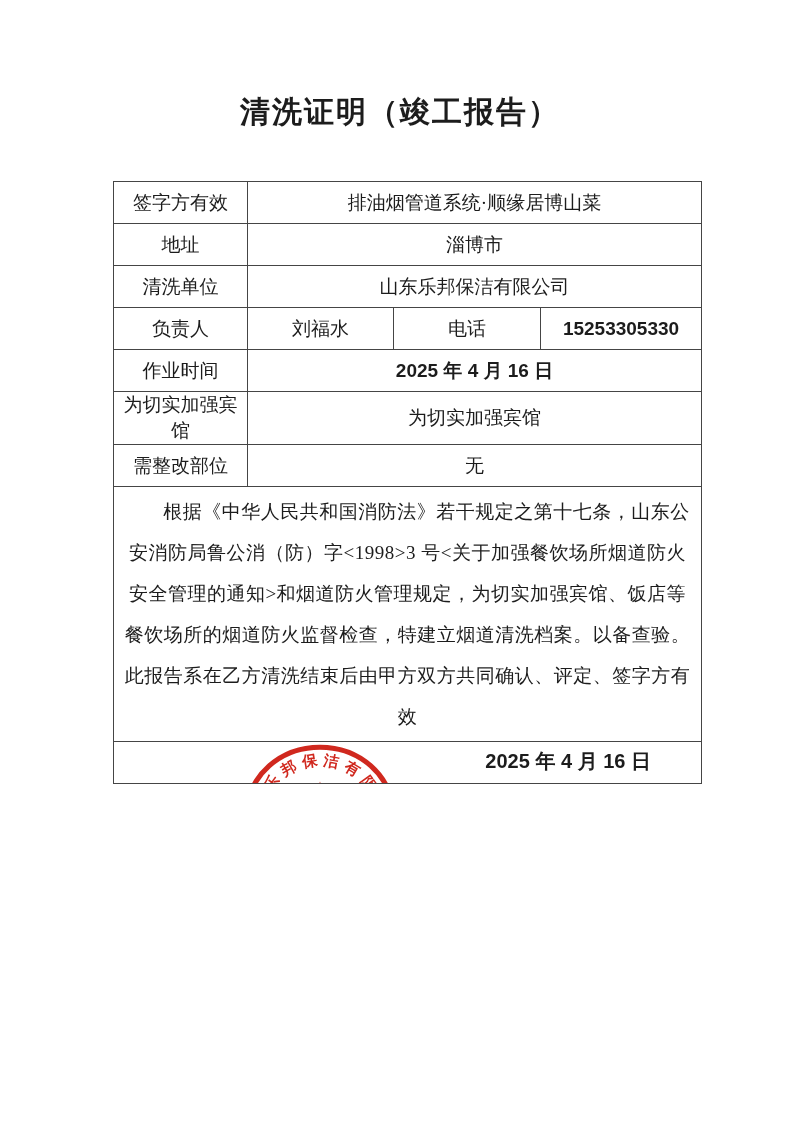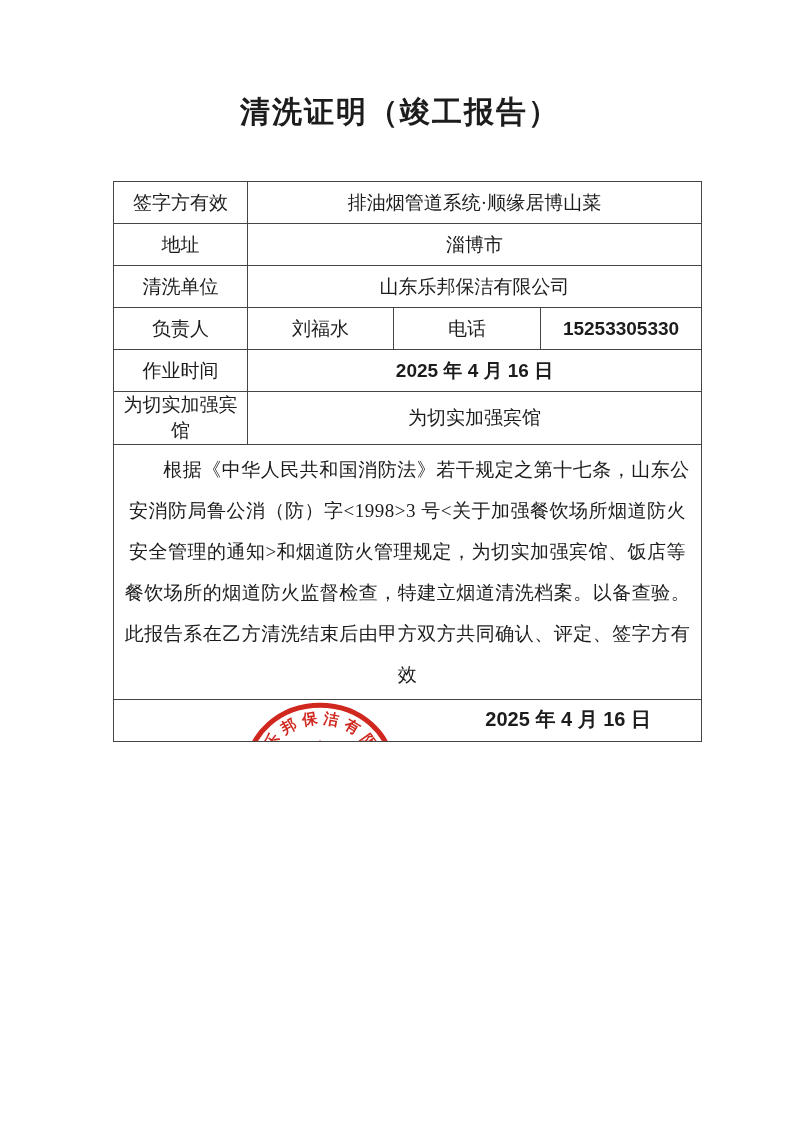--- a/index.html
+++ b/index.html
@@ -120,20 +120,24 @@
       </tr>
       <tr>
         <td>作业时间</td>
         <td colspan="3" class="numeric">2025 年 4 月 16 日</td>
       </tr>
       <tr>
         <td>为切实加强宾馆</td>
         <td colspan="3">为切实加强宾馆</td>
       </tr>
       <tr>
+        <td>需整改部位</td>
+        <td colspan="3">无</td>
+      </tr>
+      <tr>
         <td colspan="4" class="notice-cell">
           <p class="notice-text">根据《中华人民共和国消防法》若干规定之第十七条，山东公安消防局鲁公消（防）字&lt;1998&gt;3 号&lt;关于加强餐饮场所烟道防火安全管理的通知&gt;和烟道防火管理规定，为切实加强宾馆、饭店等餐饮场所的烟道防火监督检查，特建立烟道清洗档案。以备查验。此报告系在乙方清洗结束后由甲方双方共同确认、评定、签字方有效</p>
         </td>
       </tr>
       <tr>
         <td colspan="4" class="signature-cell">
 
           <svg class="seal" viewBox="0 0 150 134" xmlns="http://www.w3.org/2000/svg" aria-hidden="true">
             <defs>
               <path id="sealTopArc" d="M 28.7 87.4 A 52 45 0 1 1 121.3 87.4" fill="none"></path>

